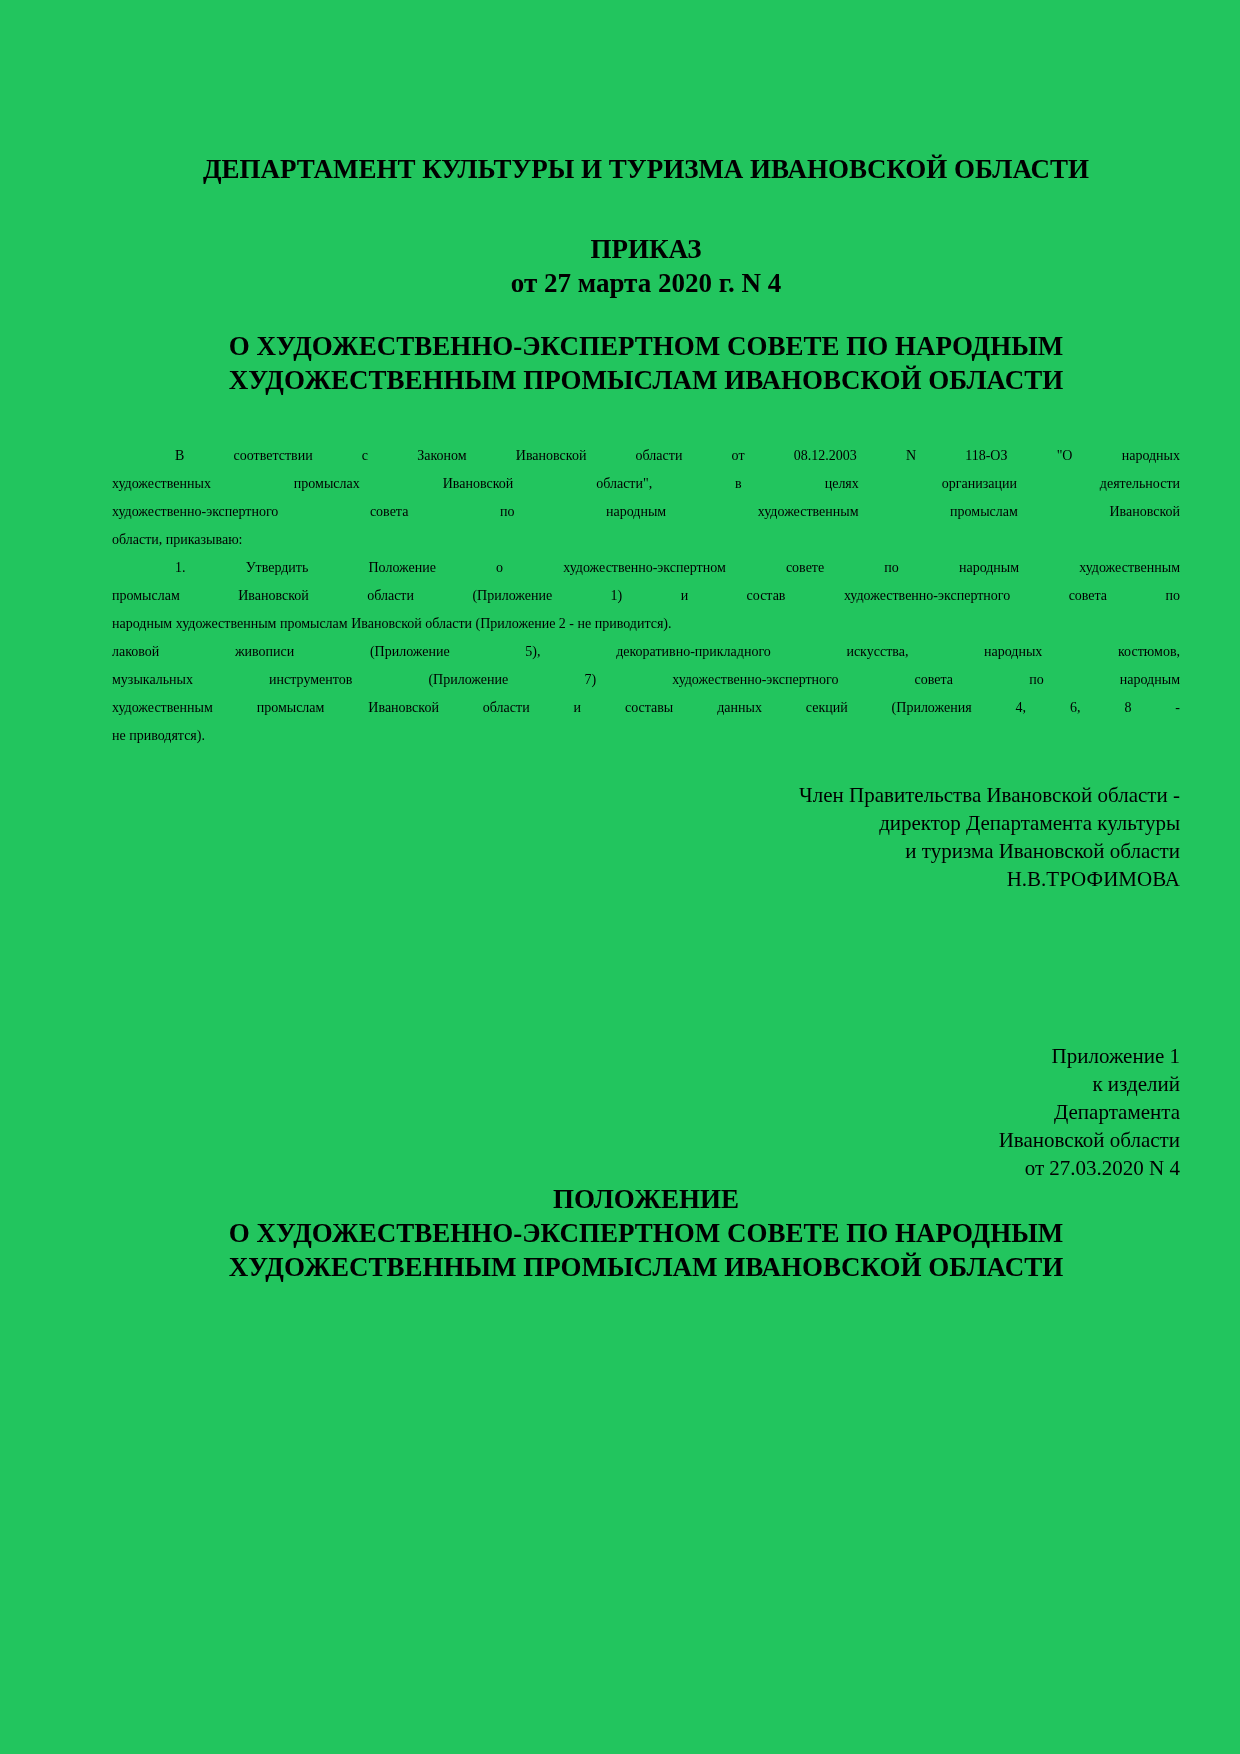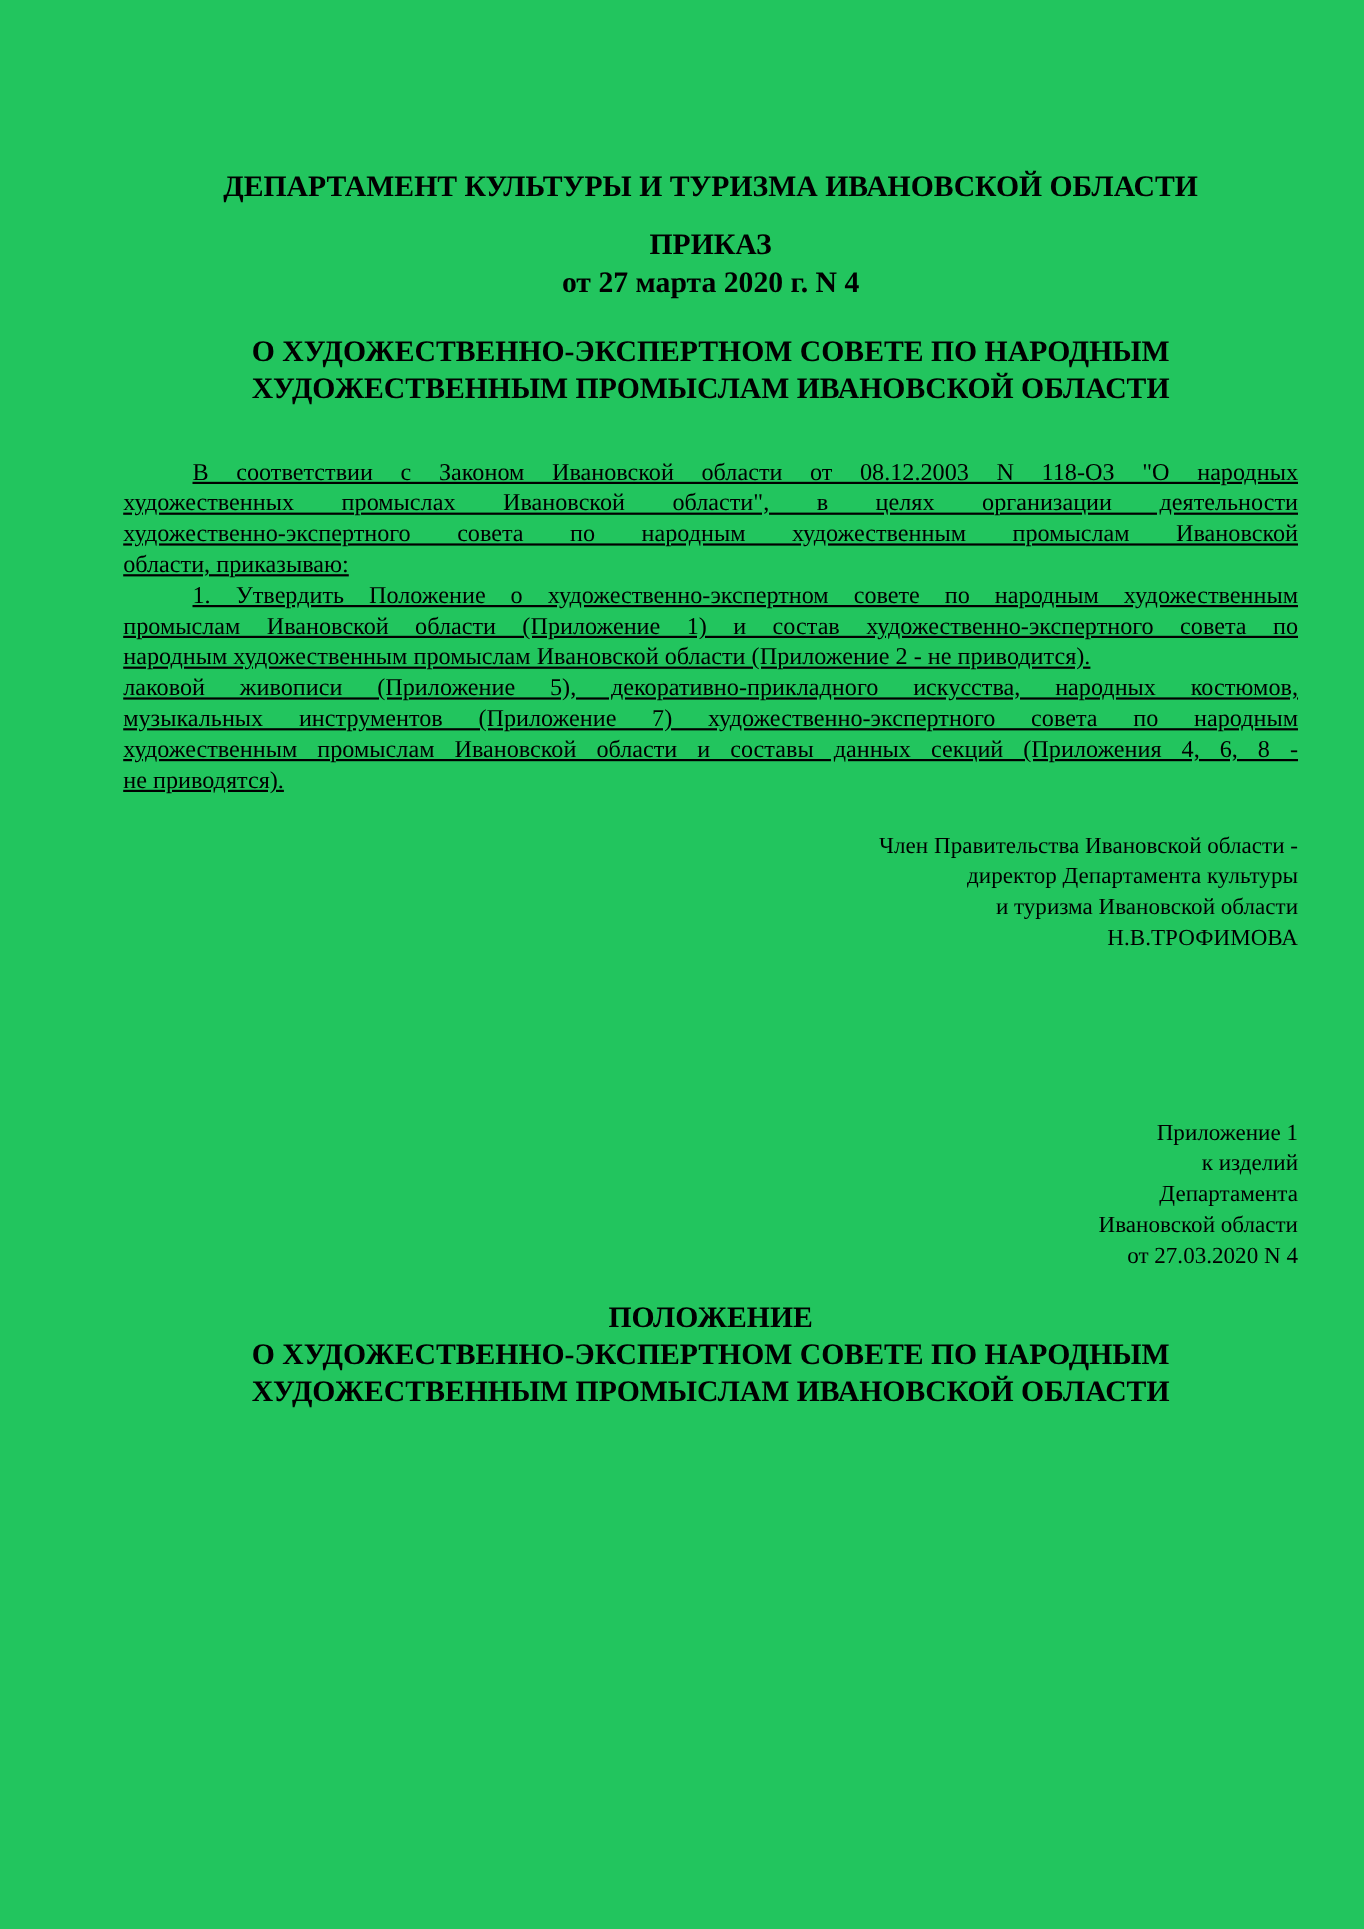--- a/index.html
+++ b/index.html
@@ -20,45 +20,45 @@
     width: 1068px;
   }
   
   .h-center {
     font-weight: bold;
     font-size: 27px;
     line-height: 34px;
     text-align: center;
   }
   .order-header   { padding-top: 152px; }
-  .order-block    { margin-top: 19px; }
+  .order-block    { margin-top: 46px; }
   .order-title    { margin-top: 29px; }
   
-  .body-text { font-size: 22px; line-height: 28px; text-decoration: underline; }
+  .body-text { font-size: 14px; line-height: 28px; }
   .para { }
   .para.first { margin-top: 45px; }
   .jline {
     text-align: justify;
     text-align-last: justify;
     white-space: nowrap;
   }
   .jline.jlast {
     text-align: left;
     text-align-last: left;
   }
   .jline.indent { text-indent: 63px; }
   
   .right-block {
     font-size: 21px;
     line-height: 28px;
     text-align: right;
   }
   .signature-block { margin-top: 31px; }
   .appendix-ref-block { margin-top: 149px; }
-  .appendix-title { margin-top: 25px; }
+  .appendix-title { }
 </style>
 </head>
 <body>
 
 <div class="page">
   <div class="content">
 
     <div class="h-center order-header">ДЕПАРТАМЕНТ КУЛЬТУРЫ И ТУРИЗМА ИВАНОВСКОЙ ОБЛАСТИ</div>
 
     <div class="order-block">

